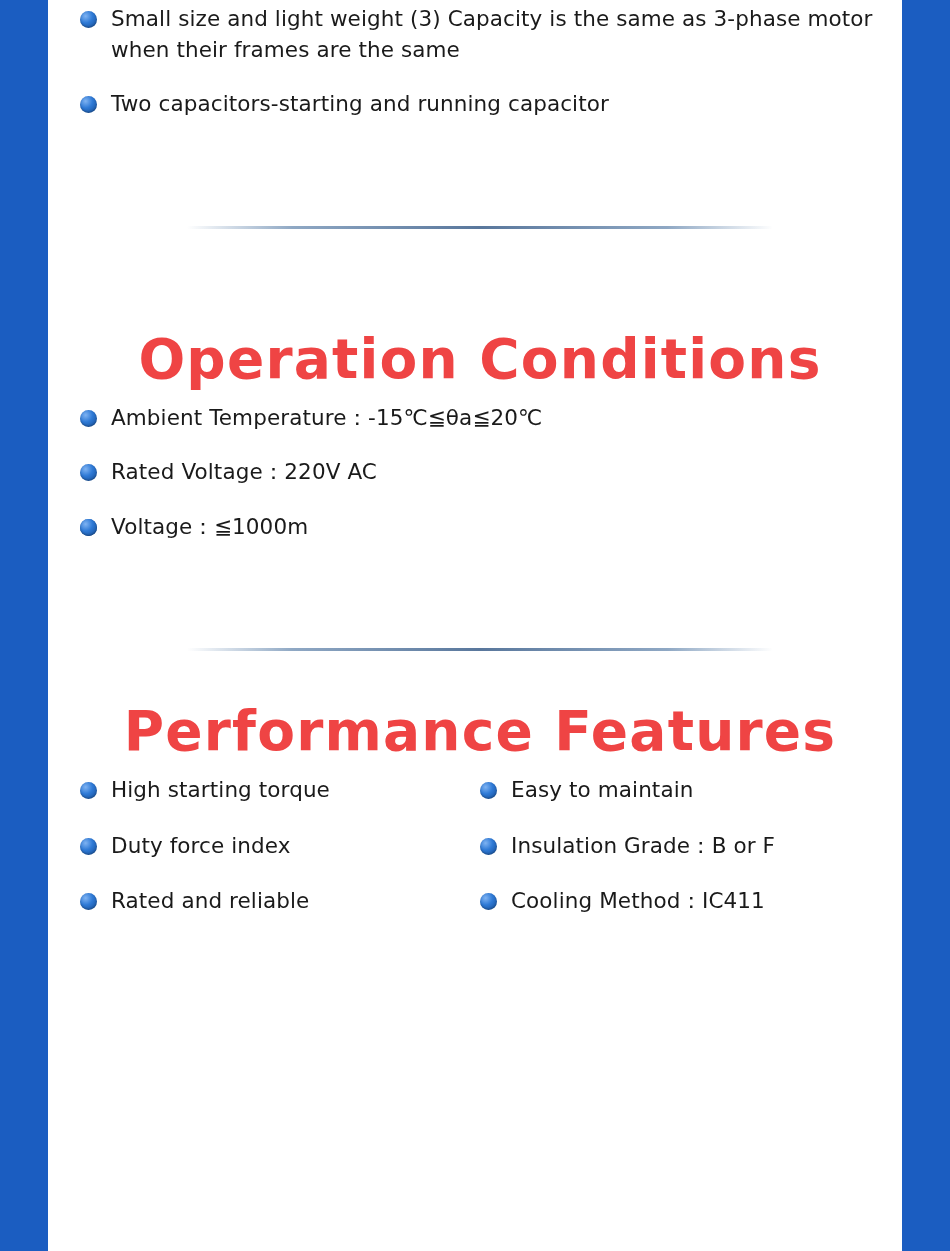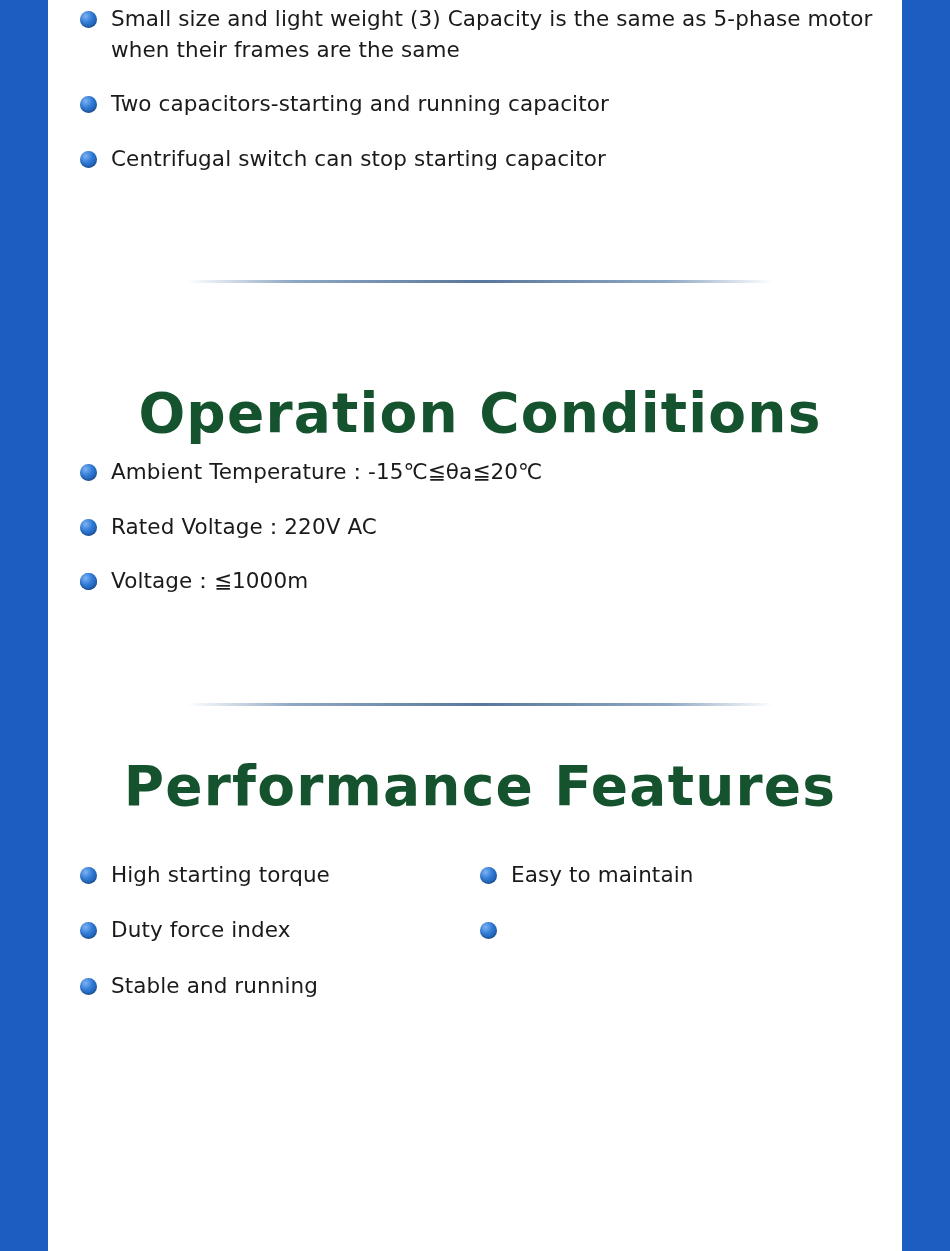--- a/index.html
+++ b/index.html
@@ -78,21 +78,21 @@
   }
   .divider {
     width: 586px;
     height: 3px;
     background: linear-gradient(to right, rgba(255,255,255,0) 0%, #8fa8c4 18%, #59779c 50%, #8fa8c4 82%, rgba(255,255,255,0) 100%);
     border-radius: 2px;
   }
 
   .section-title {
     text-align: center;
-    color: #14532d;
+    color: #ef4444;
     font-weight: bold;
     letter-spacing: 1.2px;
     margin: 0;
   }
   .title-op {
     font-size: 55px;
     padding-top: 98px;
     padding-bottom: 12px;
   }
   .title-pf {
@@ -105,47 +105,42 @@
   .gap-c { height: 106px; }
 
   
   .two-col {
     display: flex;
     width: 800px;
   }
   .col {
     width: 400px;
     box-sizing: border-box;
-    margin-top: 30px;
   }
   .col .bullet-item {
     margin-bottom: 25px;
   }
 </style>
 </head>
 <body>
 
 <div class="page">
   <div class="sheet">
     <div class="inner">
 
       <div class="top-section">
         <ul class="bullet-list">
           <li class="bullet-item">
             <span class="dot"></span>
-            <span>Small size and light weight (3) Capacity is the same as 5-phase motor when their frames are the same</span>
+            <span>Small size and light weight (3) Capacity is the same as 3-phase motor when their frames are the same</span>
           </li>
           <li class="bullet-item">
             <span class="dot"></span>
             <span>Two capacitors-starting and running capacitor</span>
           </li>
-          <li class="bullet-item">
-            <span class="dot"></span>
-            <span>Centrifugal switch can stop starting capacitor</span>
-          </li>
         </ul>
       </div>
 
       <div class="gap-a"></div>
 
       <div class="divider-wrap">
         <div class="divider"></div>
       </div>
 
       <h2 class="section-title title-op">Operation Conditions</h2>
@@ -182,32 +177,37 @@
             <li class="bullet-item">
               <span class="dot"></span>
               <span>High starting torque</span>
             </li>
             <li class="bullet-item">
               <span class="dot"></span>
               <span>Duty force index</span>
             </li>
             <li class="bullet-item">
               <span class="dot"></span>
-              <span>Stable and running</span>
+              <span>Rated and reliable</span>
             </li>
           </ul>
         </div>
         <div class="col">
           <ul class="bullet-list">
             <li class="bullet-item">
               <span class="dot"></span>
               <span>Easy to maintain</span>
             </li>
             <li class="bullet-item">
               <span class="dot"></span>
+              <span>Insulation Grade：B or F</span>
+            </li>
+            <li class="bullet-item">
+              <span class="dot"></span>
+              <span>Cooling Method：IC411</span>
             </li>
           </ul>
         </div>
       </div>
 
     </div>
   </div>
 </div>
 
 </body></html>

